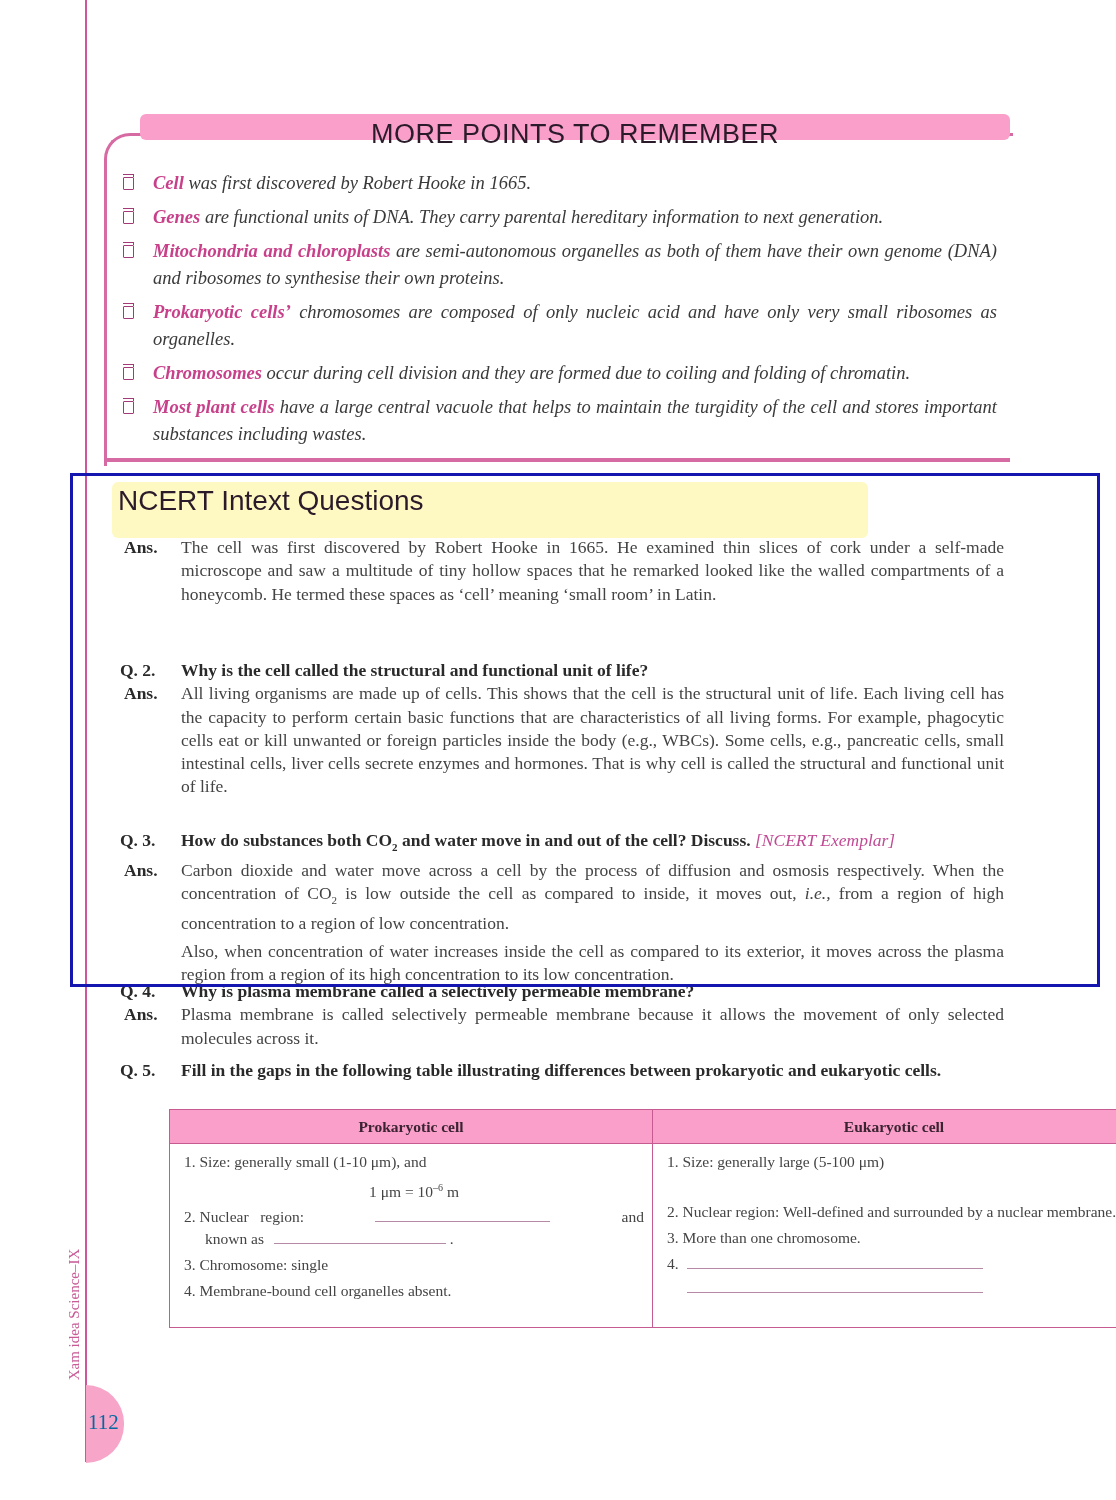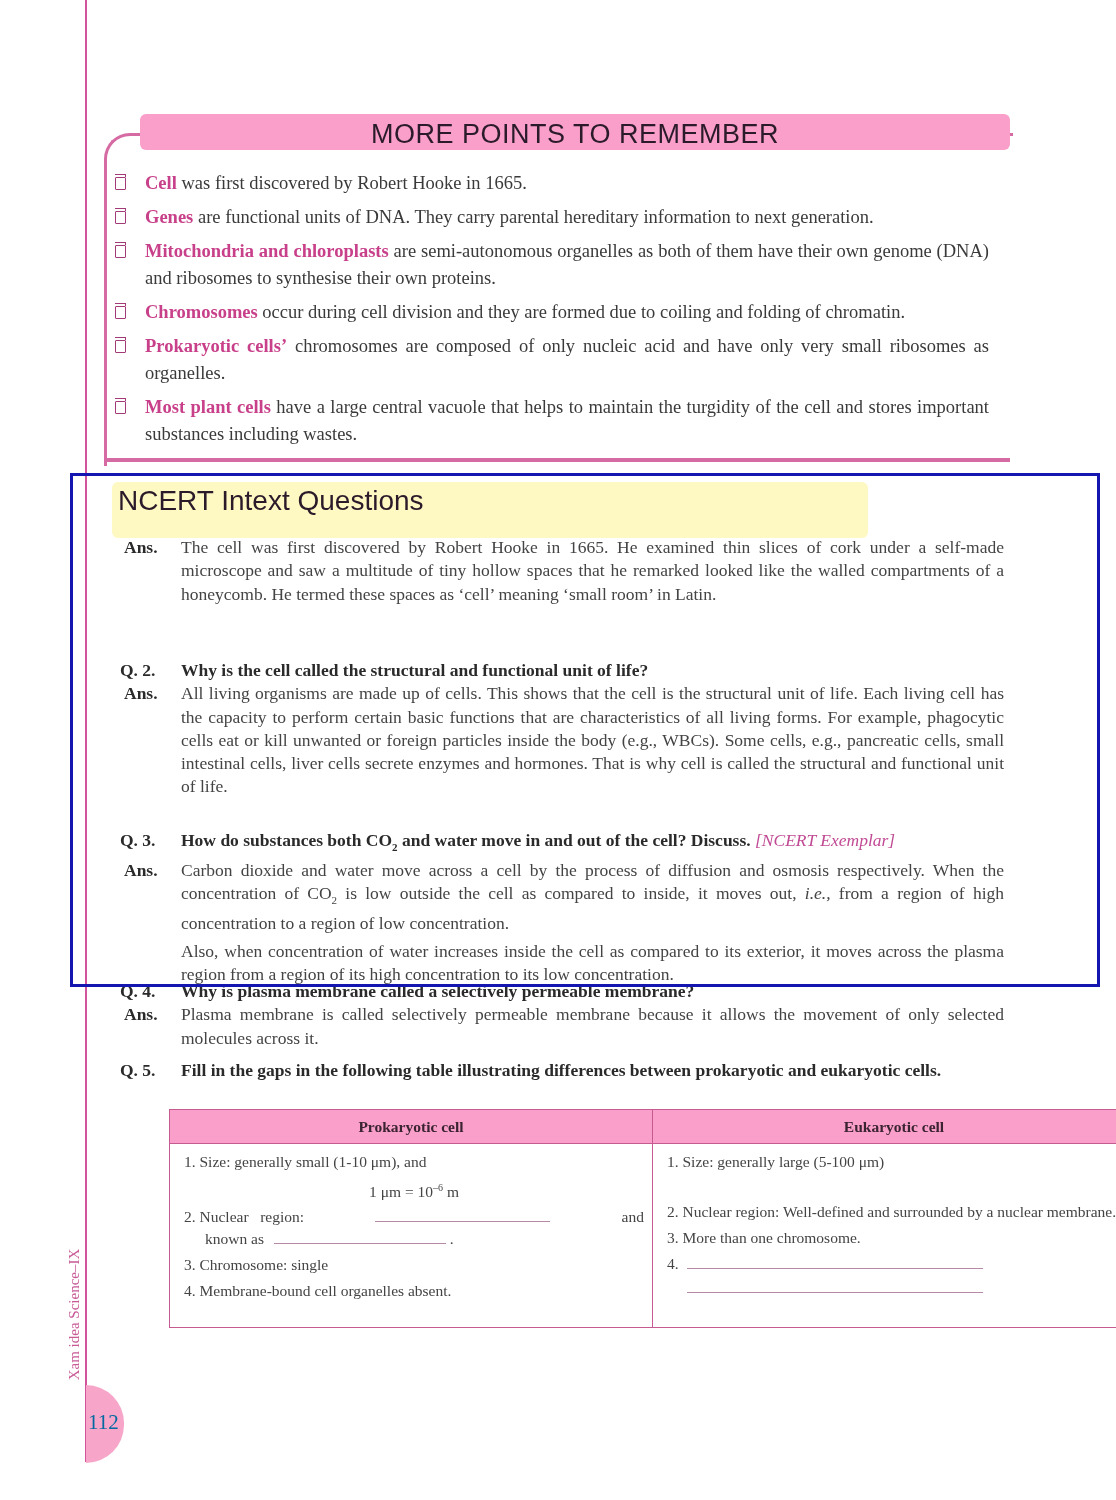--- a/index.html
+++ b/index.html
@@ -11,25 +11,25 @@
     .side-title { left:-26px; top:1306px; }
     .page-num-bg { position:absolute; left:86px; top:1385px; width:38px; height:78px; background:#f7a5c8;
                    border-radius:0 40px 40px 0; }
     .page-num { position:absolute; left:88px; top:1410px; font-size:21px; color:#0369a1; }
 
     
     .mp-frame { position:absolute; left:104px; top:133px; width:906px; height:330px;
                 border-left:3px solid #d66aa3; border-top:3px solid #d66aa3; border-top-left-radius:26px; }
     .mp-bottom { position:absolute; left:104px; top:458px; width:906px; height:4px; background:#d66aa3;
                  border-bottom-left-radius:20px; }
-    .mp-header { position:absolute; left:140px; top:114px; width:870px; height:36px; background:#f99fc9;
+    .mp-header { position:absolute; left:140px; top:114px; width:870px; height:26px; background:#f99fc9;
                  border-radius:6px; text-align:center; }
     .mp-title { font-family:"Liberation Sans","DejaVu Sans",sans-serif; font-size:27px; color:#2b1b2a;
                 line-height:40px; letter-spacing:0.5px; }
-    .mp-list { position:absolute; left:113px; top:170px; width:876px; margin:0; padding:0; list-style:none; }
+    .mp-list { position:absolute; left:121px; top:170px; width:876px; margin:0; padding:0; list-style:none;font-style:italic; }
     .mp-item { position:relative; padding-left:32px; font-size:18.5px; line-height:27px; margin-bottom:7px;
                text-align:justify; color:#3a3a3a; }
     .mp-bullet { position:absolute; left:2px; top:7px; width:11px; height:13px; border:1.6px solid #a23a78;
                  border-radius:1px; box-sizing:border-box; }
     .mp-bullet::before { content:""; position:absolute; left:-1px; top:-4px; width:11px; height:3px;
                  border-top:1.6px solid #a23a78; border-right:1.6px solid #a23a78; box-sizing:border-box; }
     .mp-key { color:#c8408a; font-weight:bold; }
 
     
     .hl-box { position:absolute; left:70px; top:473px; width:1030px; height:514px; border:3px solid #1515b0;
@@ -72,22 +72,22 @@
 
 <div class="mp-frame"></div>
 <div class="mp-bottom"></div>
 <div class="mp-header">
   <span class="mp-title">MORE POINTS TO REMEMBER</span>
 </div>
 <ul class="mp-list">
   <li class="mp-item"><span class="mp-bullet"></span><span class="mp-key">Cell</span><span> was first discovered by Robert Hooke in 1665.</span></li>
   <li class="mp-item"><span class="mp-bullet"></span><span class="mp-key">Genes</span><span> are functional units of DNA. They carry parental hereditary information to next generation.</span></li>
   <li class="mp-item"><span class="mp-bullet"></span><span class="mp-key">Mitochondria and chloroplasts</span><span> are semi-autonomous organelles as both of them have their own genome (DNA) and ribosomes to synthesise their own proteins.</span></li>
+  <li class="mp-item"><span class="mp-bullet"></span><span class="mp-key">Prokaryotic cells’</span><span> chromosomes are composed of only nucleic acid and have only very small ribosomes as organelles.</span></li>
   <li class="mp-item"><span class="mp-bullet"></span><span class="mp-key">Chromosomes</span><span> occur during cell division and they are formed due to coiling and folding of chromatin.</span></li>
-  <li class="mp-item"><span class="mp-bullet"></span><span class="mp-key">Prokaryotic cells’</span><span> chromosomes are composed of only nucleic acid and have only very small ribosomes as organelles.</span></li>
   <li class="mp-item"><span class="mp-bullet"></span><span class="mp-key">Most plant cells</span><span> have a large central vacuole that helps to maintain the turgidity of the cell and stores important substances including wastes.</span></li>
 </ul>
 
 <div class="hl-box"></div>
 
 <div class="ncert-header">
   <span class="ncert-title">NCERT Intext Questions</span>
 </div>
 
 <div class="qa" style="top:536px;">

